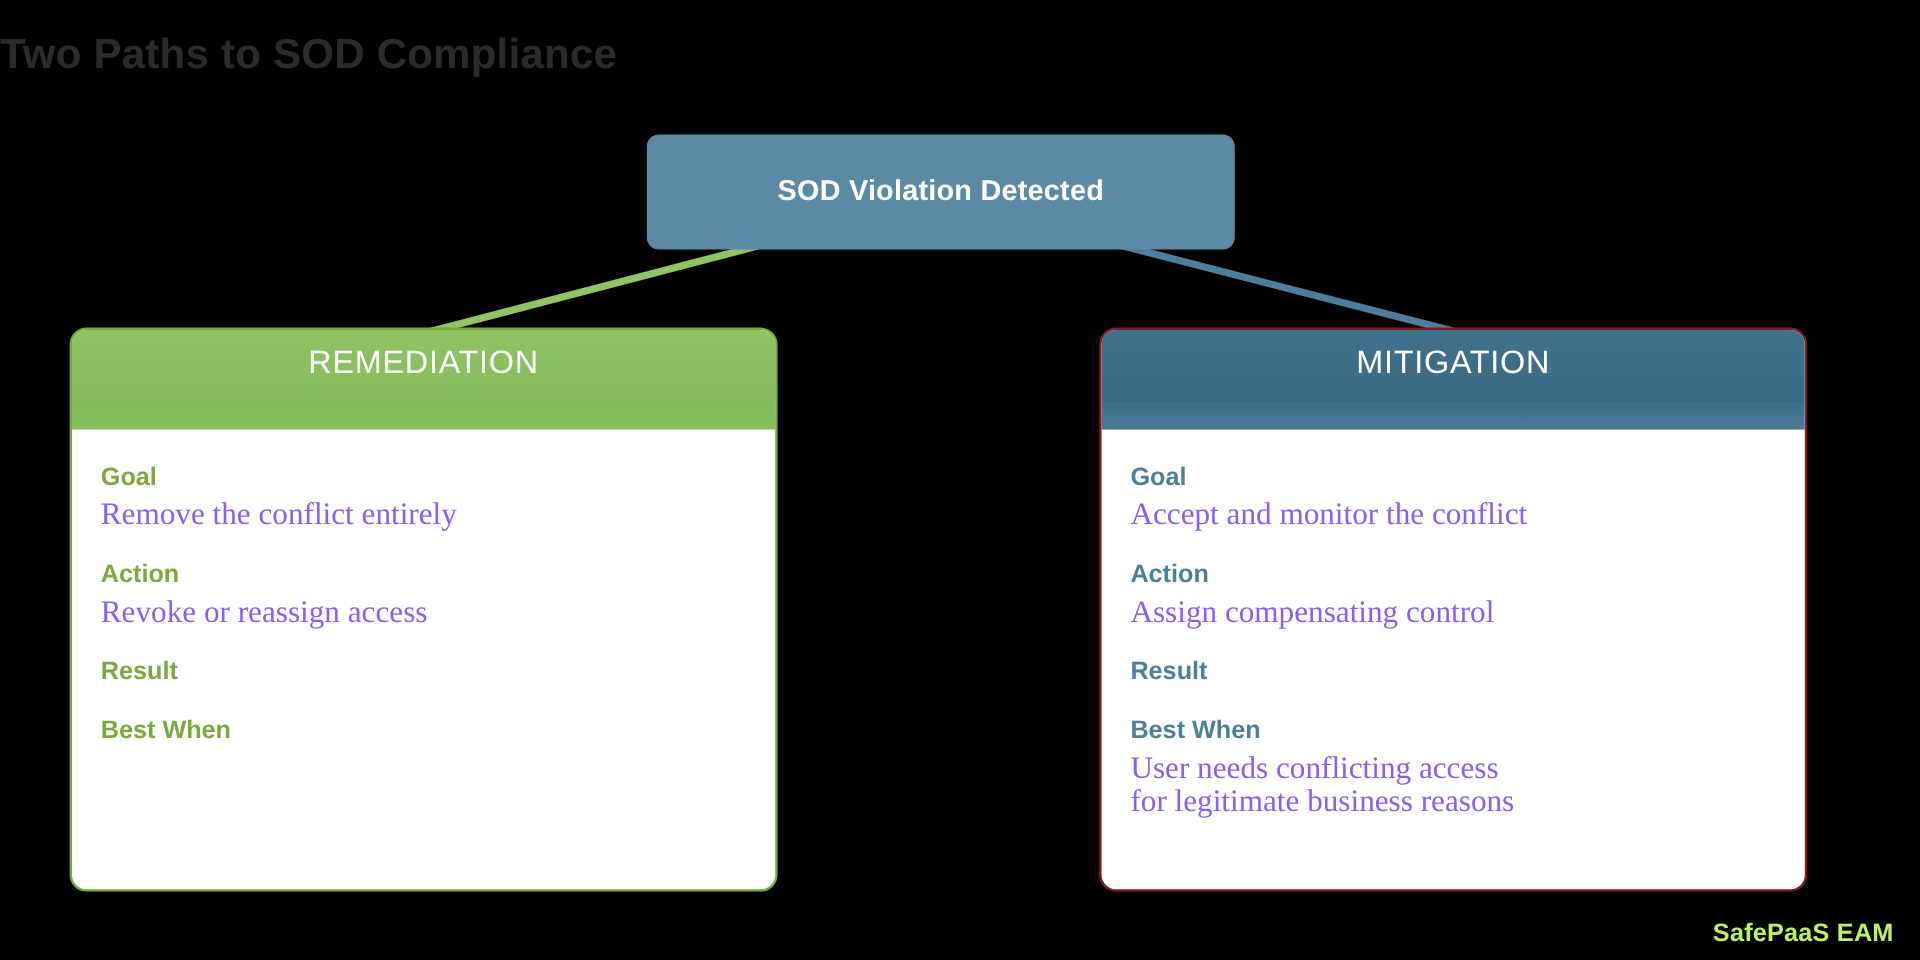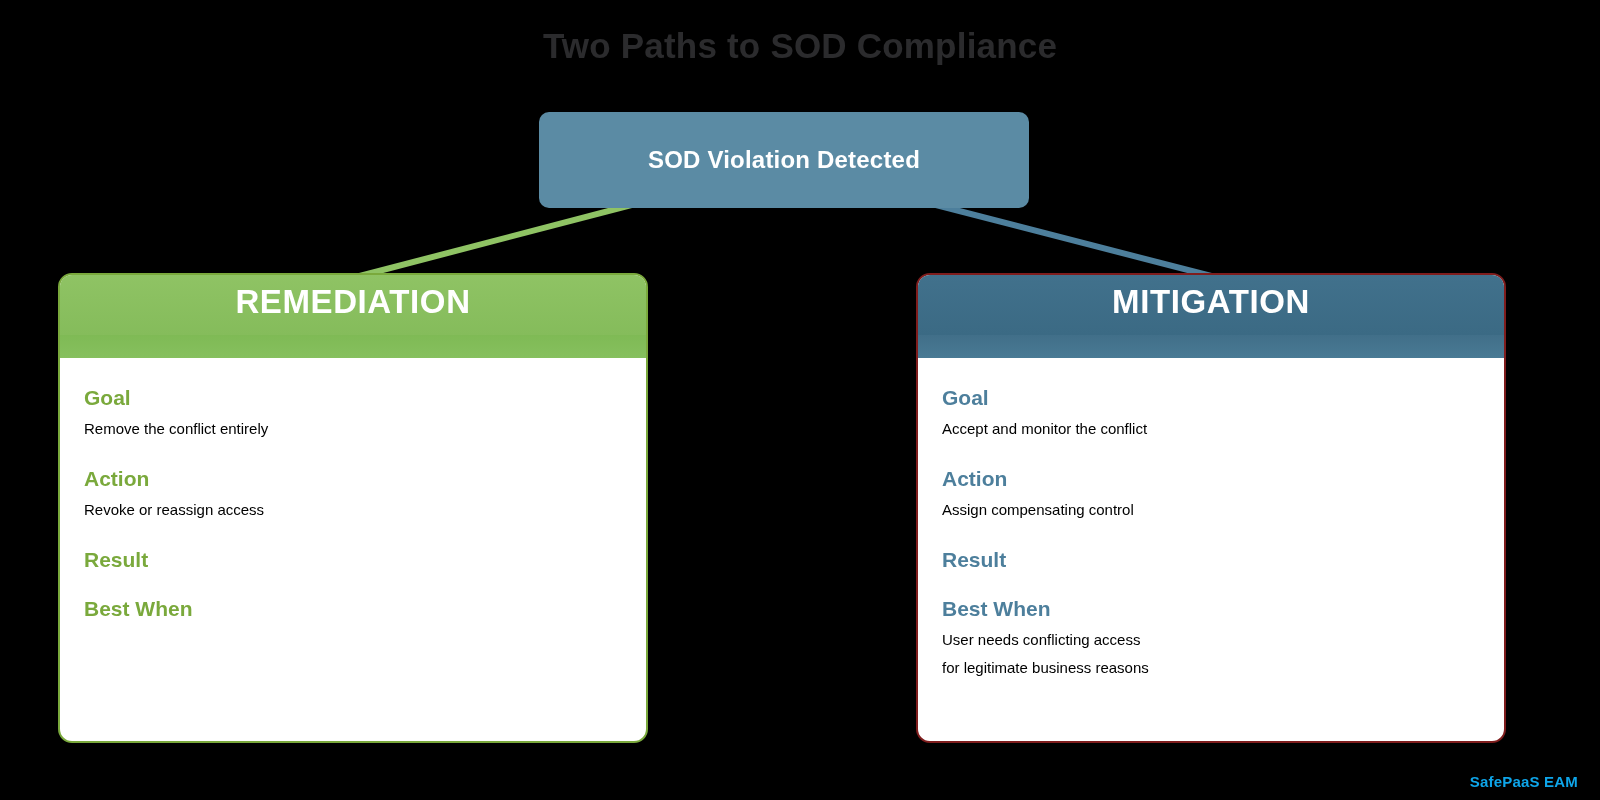--- a/index.html
+++ b/index.html
@@ -17,21 +17,21 @@
     background: #000000;
     overflow: hidden;
   }
 
   
   #page-title {
     position: absolute;
     left: 0;
     top: 24px;
     width: 1600px;
-    text-align: center;
+    text-align: left;
     font-size: 35px;
     font-weight: bold;
     color: #2b2b2d;
     letter-spacing: 0.2px;
     line-height: 44px;
   }
 
   
   #root-node {
     position: absolute;
@@ -89,22 +89,22 @@
     align-items: center;
     justify-content: center;
   }
   #header-remediation {
     background: linear-gradient(180deg, #8fc364 0%, #85bc5b 72%, #7fba55 72.01%, #86c05e 100%);
   }
   #header-mitigation {
     background: linear-gradient(180deg, #41718c 0%, #3b6a84 72%, #416f89 72.01%, #497a94 100%);
   }
   .card-header-label {
-    font-size: 33px;
-    font-weight: bold;
+    font-size: 27px;
+    font-weight: normal;
     color: #ffffff;
     letter-spacing: 0.6px;
     margin-bottom: 29px;
   }
 
   .card-body {
     padding: 26px 34px 0 24px;
   }
   .field {
     margin-bottom: 22px;
@@ -115,34 +115,35 @@
   .field-label {
     font-size: 21px;
     font-weight: bold;
     line-height: 27px;
     margin-bottom: 4px;
   }
   #card-remediation .field-label { color: #7aa93c; }
   #card-mitigation  .field-label { color: #4d7f9c; }
 
   .field-value {
-    font-size: 15px;
-    color: #000000;
+    font-size: 26px;
+    color: #8b5cf6;
     line-height: 28px;
     white-space: pre-line;
+    font-family: Liberation Serif, serif;
   }
 
   
   #footer-brand {
     position: absolute;
     right: 22px;
     bottom: 10px;
-    font-size: 15px;
-    font-weight: bold;
-    color: #0ea5e9;
+    font-size: 21px;
+    font-weight: bold;
+    color: #bef264;
     letter-spacing: 0.2px;
   }
 </style>
 </head>
 <body>
 
 <div id="stage">
 
   <div id="page-title">Two Paths to SOD Compliance</div>
 

